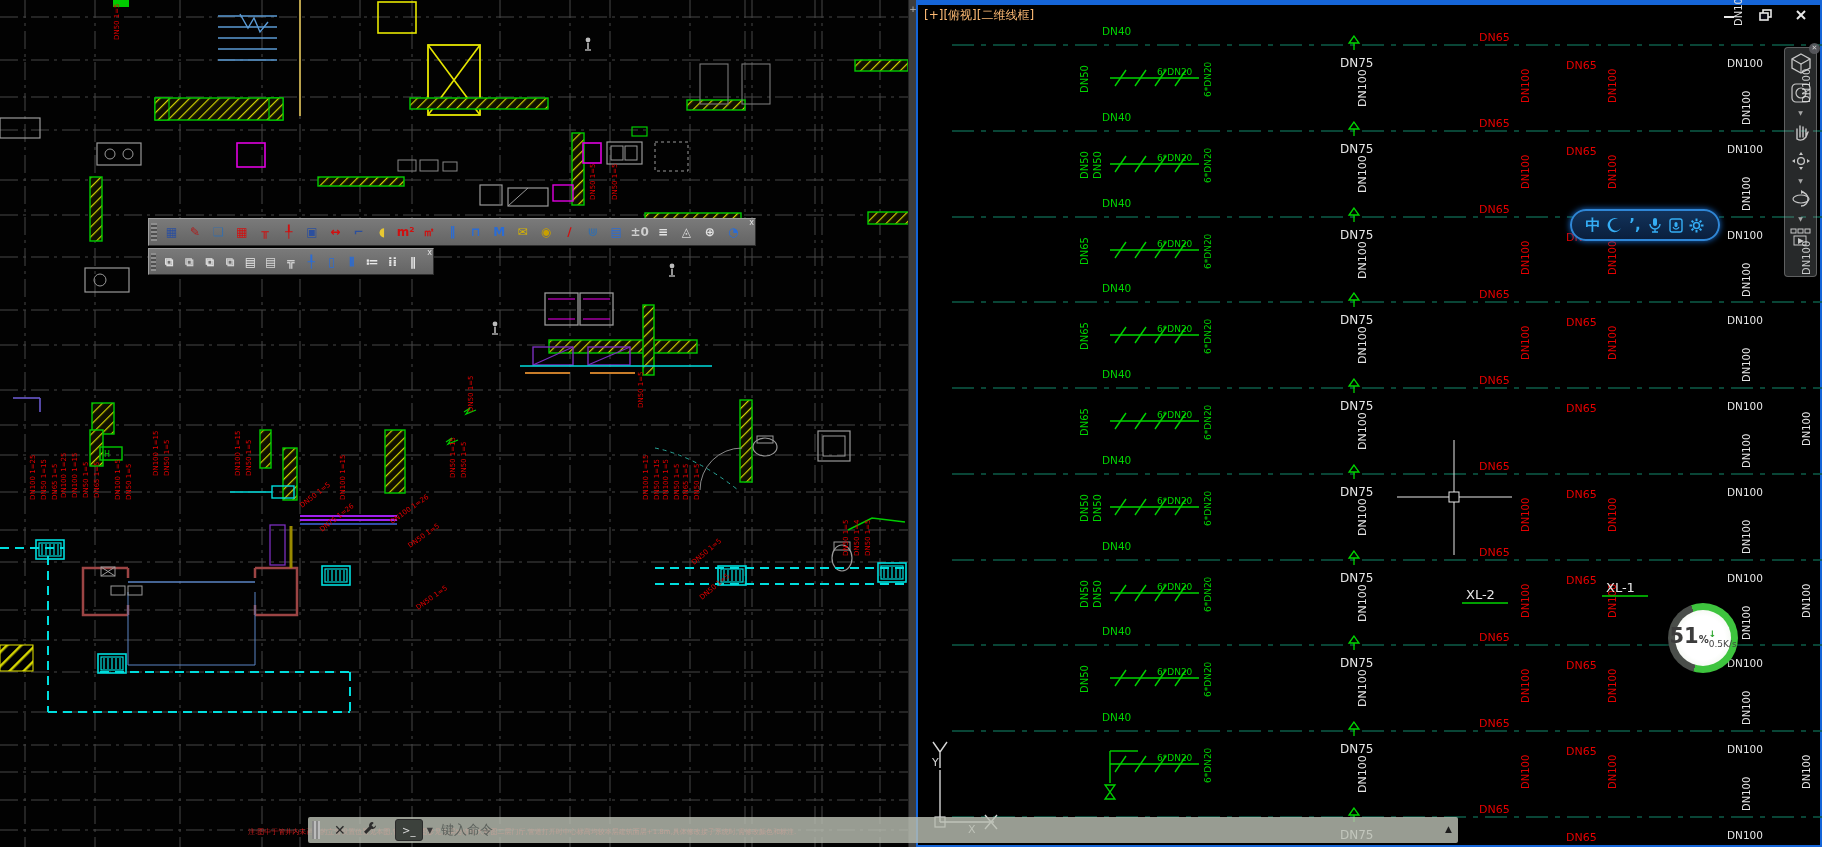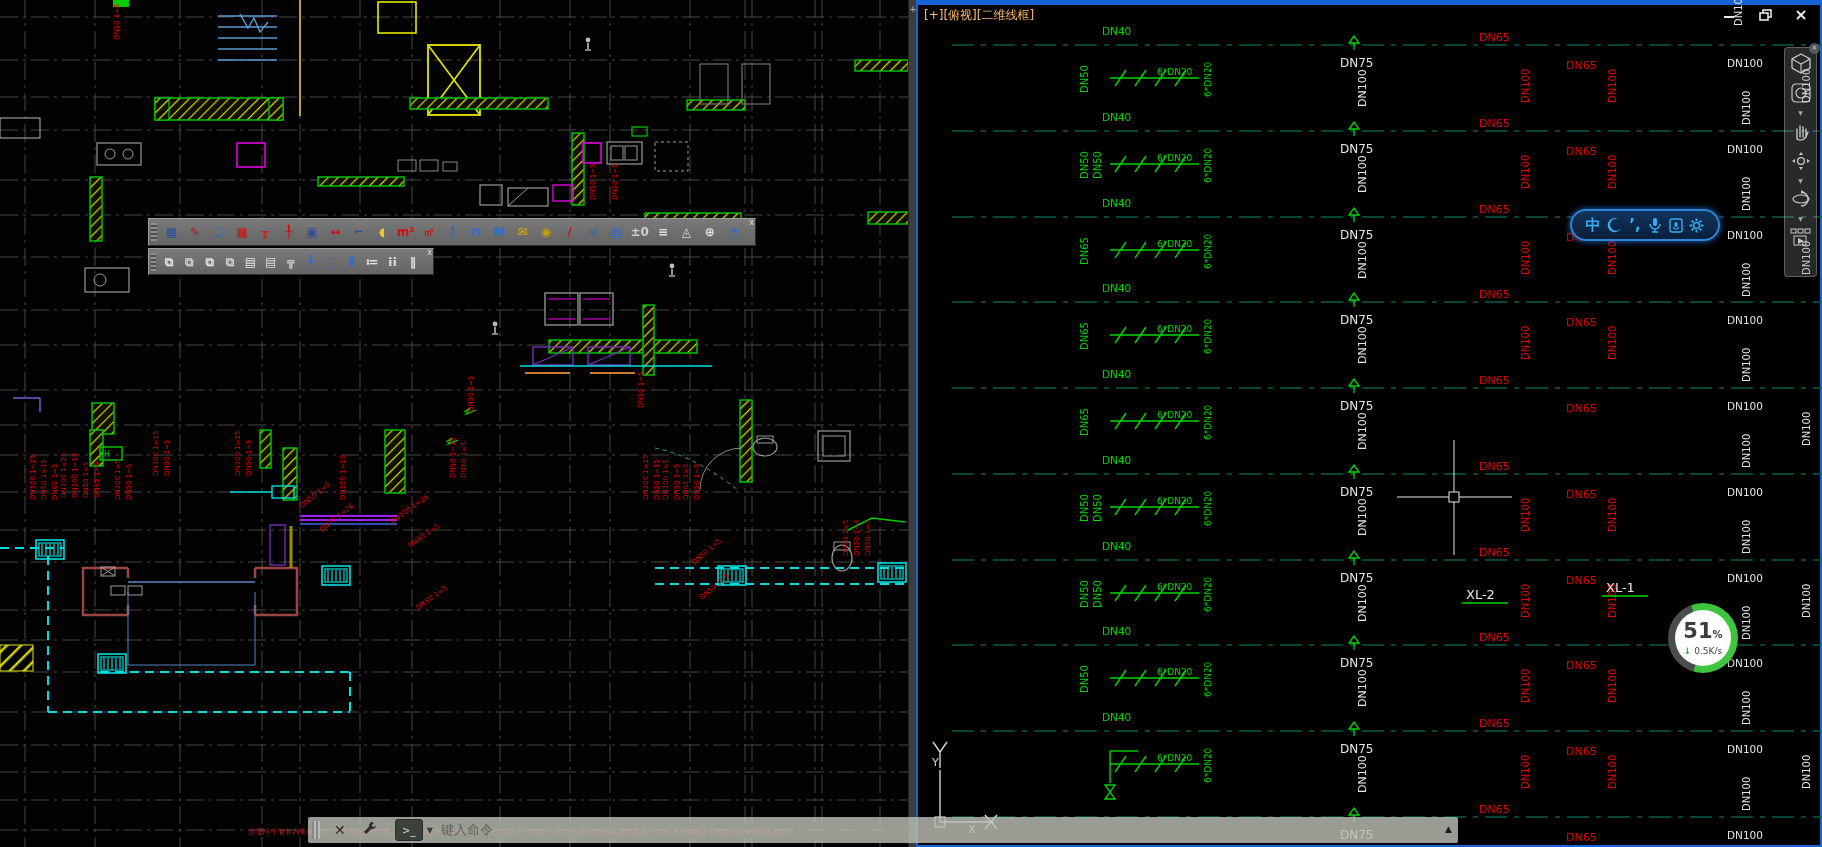--- a/index.html
+++ b/index.html
@@ -37,21 +37,21 @@
   
   #ime-bar{position:absolute;left:652px;top:204px;width:150px;height:32px;border-radius:16px;
     background:linear-gradient(#12335b,#0a1f3d);border:2px solid #2f86d6;box-shadow:0 0 6px #1a6ed0;
     display:flex;align-items:center;justify-content:space-around;padding:0 10px;box-sizing:border-box;}
   .ime-icon{color:#35aef5;font-size:15px;font-weight:bold;display:flex;align-items:center;justify-content:center;}
   
   #dl-badge{position:absolute;left:750px;top:598px;width:70px;height:70px;border-radius:50%;
     background:conic-gradient(from -20deg,#3ec43e 0 60%,#4a4e4a 60% 100%);
     box-shadow:0 1px 4px rgba(0,0,0,.6);display:flex;align-items:center;justify-content:center;}
   #dl-inner{width:56px;height:56px;border-radius:50%;background:radial-gradient(#ffffff 55%,#e7f0e2);
-    display:flex;flex-direction:column;align-items:center;justify-content:center;}
+    display:flex;align-items:center;justify-content:center;}
   #dl-pct{color:#3c3c3c;font-size:21px;font-weight:bold;line-height:20px;}
   #dl-pct .pct-sign{font-size:10px;font-weight:bold;}
   #dl-speed{font-size:9px;color:#444;margin-top:1px;}
   #dl-speed .arrow{color:#2aa52a;font-weight:bold;}
   
   #cmd-bar{position:absolute;left:308px;top:817px;width:1150px;height:26px;
     background:rgba(186,190,178,0.82);border-radius:2px;display:flex;align-items:center;z-index:30;}
   #cmd-grip{width:8px;height:18px;margin:0 6px 0 4px;
     background:repeating-linear-gradient(90deg,#888 0 2px,#bbb 2px 4px),repeating-linear-gradient(#888 0 2px,#bbb 2px 4px);}
   .cmd-icon{color:#2c2c2c;font-size:14px;font-weight:bold;margin:0 8px;}

